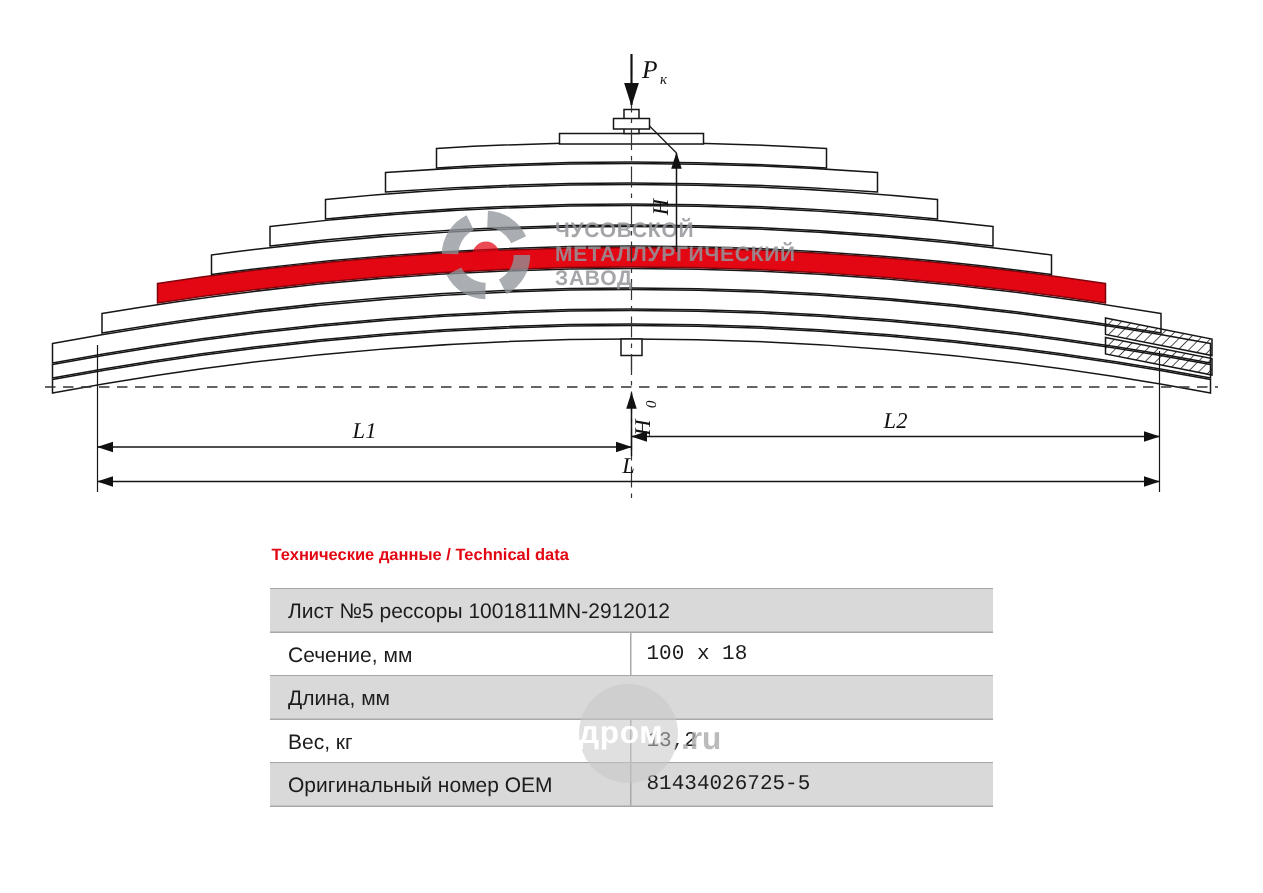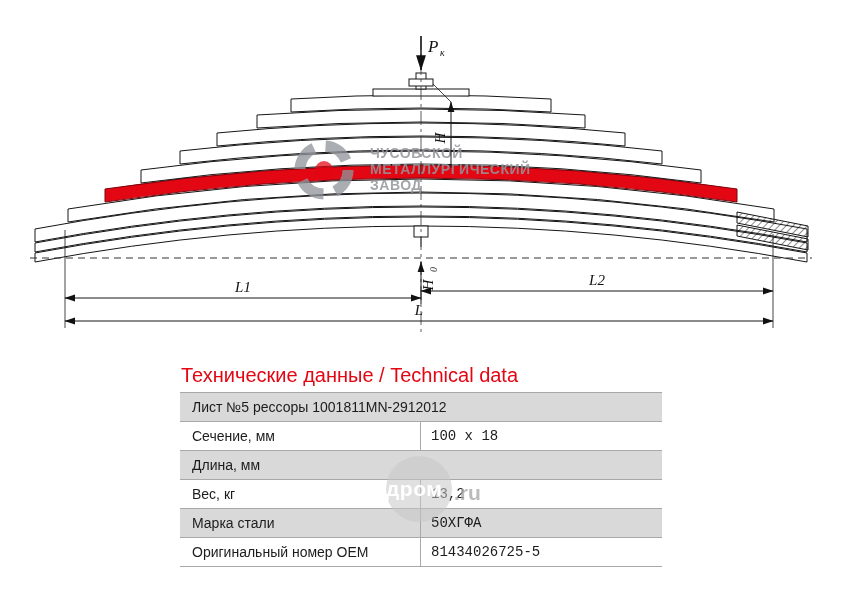--- a/index.html
+++ b/index.html
@@ -12,21 +12,21 @@
   .thin{stroke:#161616;stroke-width:0.8;fill:none;}
   .dim{stroke:#161616;stroke-width:1;fill:none;}
   .force-line{stroke:#111;stroke-width:1.4;fill:none;}
   .center-line{stroke:#333;stroke-width:0.8;stroke-dasharray:14 4 3 4;fill:none;}
   .chord-line{stroke:#333;stroke-width:1;stroke-dasharray:7 5;fill:none;}
   .dimlab{font-family:"Liberation Serif",serif;font-style:italic;font-size:15px;fill:#111;}
   .dimlab.big{font-size:17px;}
   .dimlab.sub{font-size:10px;}
   .wmtext{font-family:"Liberation Sans",sans-serif;font-weight:bold;font-size:14px;
           fill:#94969b;letter-spacing:.5px;}
-  .tech-title{position:absolute;left:181px;top:364px;font-size:20px;font-weight:normal;
+  .tech-title{position:absolute;left:181px;top:364px;font-size:11px;font-weight:bold;
               color:#e30613;}
   .spec-table{position:absolute;left:180px;top:392px;width:482px;font-size:14px;
               color:#1c1c1c;border-top:1px solid #a8a8a8;}
   .trow{display:flex;height:28px;border-bottom:1px solid #a8a8a8;align-items:stretch;}
   .trow:nth-child(odd){background:#d9d9d9;}
   .tcell{display:flex;align-items:center;}
   .tcell.full{flex:1;padding-left:12px;}
   .tcell.label{width:228px;padding-left:12px;}
   .tcell.value{flex:1;padding-left:10px;border-left:1px solid #a8a8a8;font-family:Liberation Mono, monospace;}
   .drom{position:absolute;left:386px;top:456px;display:flex;align-items:center;
@@ -142,24 +142,20 @@
       <div class="tcell value">100 x 18</div>
     </div>
     <div class="trow">
       <div class="tcell label">Длина, мм</div>
     </div>
     <div class="trow">
       <div class="tcell label">Вес, кг</div>
       <div class="tcell value">13,2</div>
     </div>
     <div class="trow">
-      <div class="tcell label">Марка стали</div>
-      <div class="tcell value">50ХГФА</div>
-    </div>
-    <div class="trow">
       <div class="tcell label">Оригинальный номер OEM</div>
       <div class="tcell value">81434026725-5</div>
     </div>
   </div>
 
   <div class="drom">
     <div class="drom-circle">
       <span>дром</span>
     </div>
     <span class="drom-ru">.ru</span>

